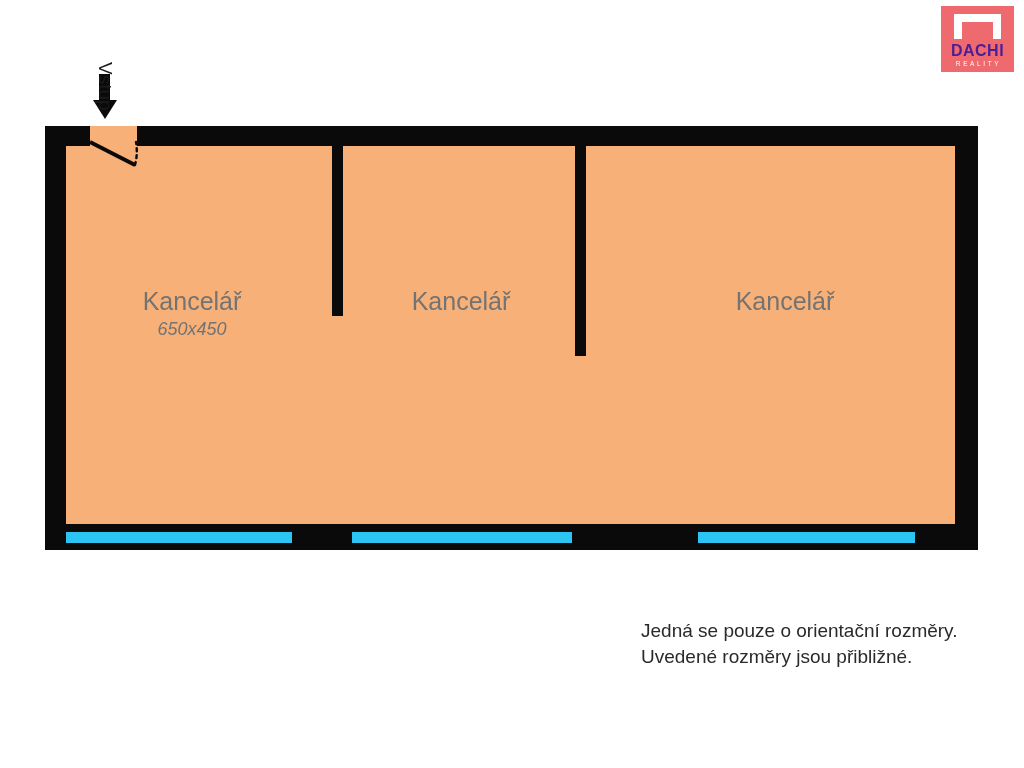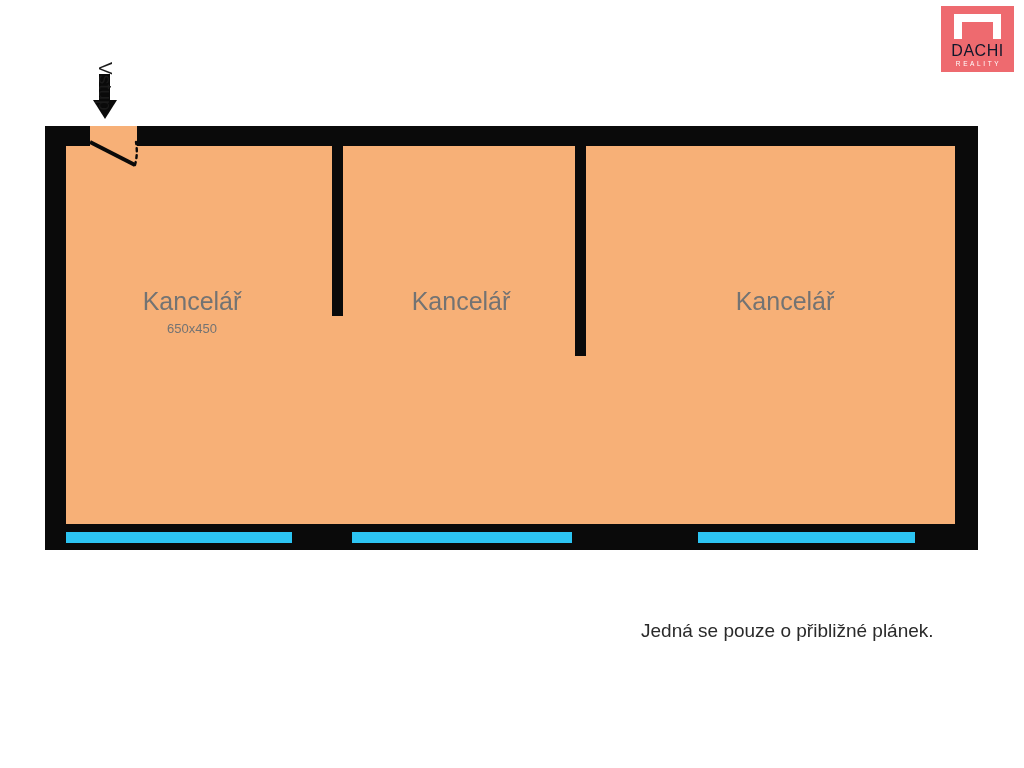--- a/index.html
+++ b/index.html
@@ -44,23 +44,23 @@
   }
   .logo-arch::after {
     content: "";
     position: absolute;
     left: 0; top: 8px;
     width: 8px; height: 17px;
     background: #ffffff;
     box-shadow: 39px 0 0 0 #ffffff;
   }
   .logo-name {
-    color: #0f172a;
+    color: #4c1d95;
     font-size: 16px;
-    font-weight: normal;
+    font-weight: bold;
     letter-spacing: 0.5px;
     line-height: 17px;
     margin-top: 3px;
   }
   .logo-sub {
     color: #ffffff;
     font-size: 6.5px;
     letter-spacing: 2.6px;
     line-height: 9px;
     margin-top: 0px;
@@ -134,23 +134,24 @@
     position: absolute;
     text-align: center;
     color: #737373;
   }
   .room-name {
     font-size: 25px;
     line-height: 30px;
     white-space: nowrap;
   }
   .room-dims {
-    font-size: 13px;
+    font-size: 18px;
     line-height: 26px;
     white-space: nowrap;
+    font-style: italic;
   }
   .room-1 { left: 88px;  top: 286px; width: 208px; }
   .room-2 { left: 366px; top: 286px; width: 190px; }
   .room-3 { left: 685px; top: 286px; width: 200px; }
 
   
   .entrance {
     position: absolute;
     left: 92px;
     top: 70px;
@@ -239,14 +240,15 @@
         <rect x="7" y="0" width="11" height="28" fill="#0a0a0a"></rect>
         <polygon points="1,26 25,26 13,45" fill="#0a0a0a"></polygon>
       </svg>
     </div>
     <div class="entrance-text">Vstup</div>
   </div>
 
 </div>
 
 <div class="disclaimer">
-  <div>Jedná se pouze o přibližné plánek.</div>
+  <div>Jedná se pouze o orientační rozměry.</div>
+  <div>Uvedené rozměry jsou přibližné.</div>
 </div>
 
 </body></html>

